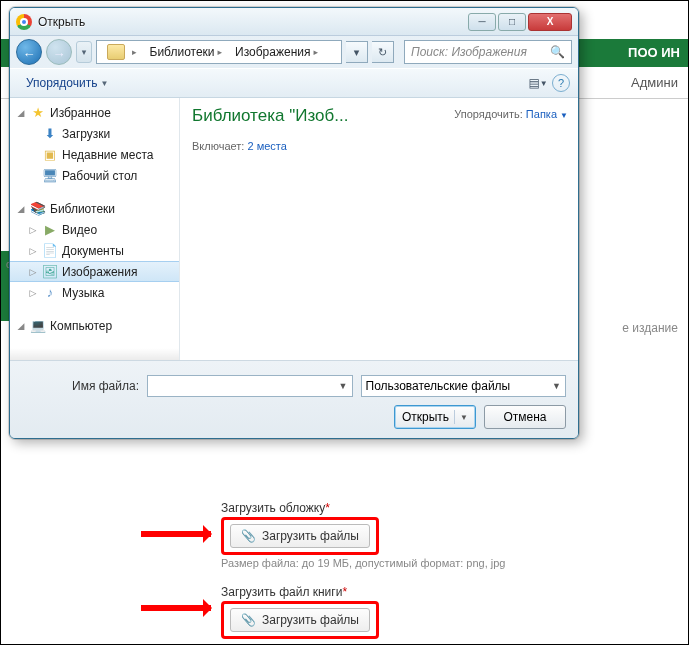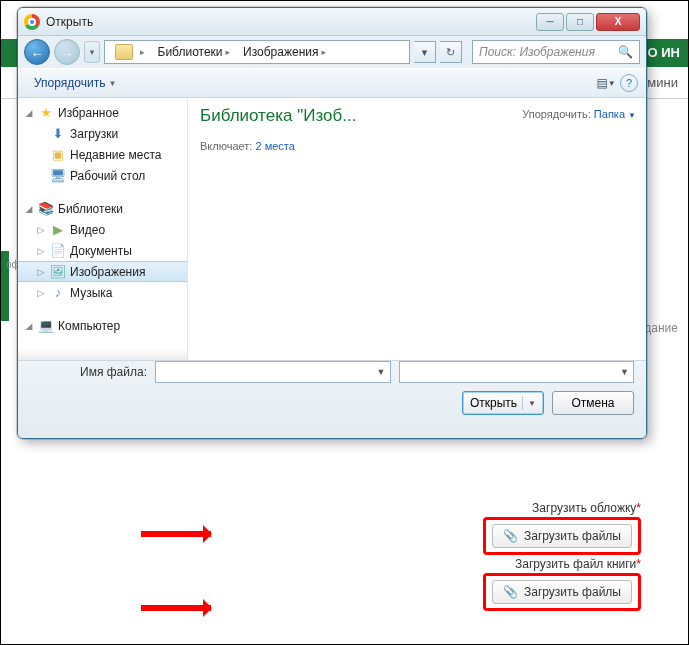--- a/index.html
+++ b/index.html
@@ -8,32 +8,32 @@
   
   .page-bg { position: absolute; inset: 0; background: #fff; }
   .bg-header { position: absolute; top: 38px; left: 0; right: 0; height: 28px; background: #1b7a3a; }
   .bg-header2 { position: absolute; top: 66px; left: 0; right: 0; height: 32px; background: #fff; border-bottom:1px solid #ccc; color:#555; font-size:13px; text-align:right; padding:8px 10px 0 0;}
   .bg-header .txt { color:#fff; position:absolute; right:8px; top:6px; font-size:13px; font-weight:bold;}
   .bg-strip { position:absolute; left:0; top:250px; width:8px; height:70px; background:#1b7a3a;}
   .bg-subtext { position:absolute; right:10px; top:320px; color:#888; font-size:12px;}
   .bg-subtext2 { position:absolute; left:5px; top:258px; color:#888; font-size:10px; line-height:11px;}
 
   
-  .form-area { position: absolute; left: 220px; top: 500px; width: 420px; font-size: 12px; color: #333; text-align: right; }
+  .form-area { position: absolute; left: 220px; top: 500px; width: 420px; font-size: 12px; color: #333; }
   .form-label { margin-bottom: 2px; }
   .form-label .req { color: #c00; }
   .upload-wrap { border: 3px solid #f00; border-radius: 4px; padding: 4px 6px; display: inline-block; margin-bottom: 2px; }
   .upload-btn { display: inline-flex; align-items: center; gap: 6px; border: 1px solid #bbb; background: linear-gradient(#fdfdfd,#eee); padding: 4px 10px; font-size: 12px; border-radius: 3px; cursor: pointer; }
   .clip-icon { font-size: 12px; color: #666; }
   .hint { color: #888; font-size: 11px; margin-bottom: 16px; }
   .arrow { position: absolute; width: 70px; height: 6px; background: #f00; }
   .arrow::after { content: ""; position: absolute; right: -10px; top: -6px; border: 9px solid transparent; border-left-color: #f00; }
 
   
-  .dialog { position: absolute; left: 16px; top: 6px; width: 630px; height: 432px;
+  .dialog { position: absolute; left: 8px; top: 6px; width: 570px; height: 432px;
     border: 1px solid #2f6e8f; border-radius: 6px; box-shadow: 0 0 0 1px rgba(0,0,0,.15), 4px 4px 12px rgba(0,0,0,.3);
     background: linear-gradient(#e9f1f7,#d9e6ef); overflow: hidden; }
   .titlebar { height: 28px; display: flex; align-items: center; padding: 0 6px; background: linear-gradient(#f3f8fb,#dbe8f1); border-bottom: 1px solid #bcd; }
   .chrome-icon { width:16px; height:16px; border-radius:50%; background: conic-gradient(#ea4335 0 120deg,#34a853 120deg 240deg,#fbbc05 240deg 360deg); position:relative; margin-right:6px;}
   .chrome-icon::after{content:"";position:absolute;inset:4px;border-radius:50%;background:#4285f4;border:2px solid #fff;}
   .titlebar .title { font-size: 12px; color: #1a1a1a; flex:1; text-shadow:0 1px 0 #fff;}
   .winbtn { width: 28px; height: 18px; margin-left: 2px; border: 1px solid #8aa; background: linear-gradient(#eaf2f7,#cfe0ec); border-radius: 3px; display:flex;align-items:center;justify-content:center; font-size:10px; color:#345;}
   .winbtn.close { width: 44px; background: linear-gradient(#e27070,#c83b3b); border-color:#a33; color:#fff; font-weight:bold;}
   
   .navrow { height: 32px; display:flex; align-items:center; padding: 3px 6px; gap:4px;}
@@ -85,21 +85,21 @@
   .arrange .chev{font-size:8px;}
   .folder-item { width:110px; text-align:center; margin-top:20px; font-size:12px; color:#222;}
   .big-folder { width:78px; height:60px; margin:0 auto 4px; position:relative;}
   .big-folder .back{position:absolute;inset:0;background:linear-gradient(#fbe7a0,#e9cf7a);border:1px solid #c8aa58;border-radius:4px 8px 4px 4px;}
   .big-folder .tab{position:absolute;left:4px;top:-7px;width:28px;height:10px;background:#f2dd95;border:1px solid #c8aa58;border-bottom:none;border-radius:3px 3px 0 0;}
   .big-folder .thumb{position:absolute;left:26px;top:6px;width:28px;height:42px;background:linear-gradient(120deg,#d44,#f93,#c33);border:2px solid #fff;border-radius:2px;transform:rotate(-6deg);box-shadow:2px 2px 3px rgba(0,0,0,.25);}
   .big-folder .front{position:absolute;left:0;bottom:0;right:20px;height:42px;background:linear-gradient(#fff1bd,#f3da8a);border:1px solid #d2b463;border-radius:3px 3px 4px 4px;transform:skewX(-6deg);transform-origin:bottom left;}
 
   .preview-pane { width:100px; border-left:1px solid #e0e7ec; font-size:11px; color:#666; text-align:center; padding:100px 6px 0;}
   
-  .footer { height:78px; background:linear-gradient(#eef3f7,#e3ebf1); border-top:1px solid #cdd9e2; padding:0 12px 8px; font-size:12px;}
+  .footer { height:78px; background:linear-gradient(#eef3f7,#e3ebf1); border-top:1px solid #cdd9e2; padding:14px 12px 8px; font-size:12px;}
   .footrow{display:flex;align-items:center;margin-bottom:8px;}
   .footlbl{width:125px;text-align:right;padding-right:8px;color:#333;}
   .combo{flex:1;height:22px;border:1px solid #9ab3c5;background:#fff;display:flex;align-items:center;padding:0 4px;}
   .combo .chev{margin-left:auto;color:#555;font-size:9px;}
   .filter{width:200px;margin-left:8px;}
   .btnrow{display:flex;justify-content:flex-end;gap:8px;}
   .dlgbtn{min-width:82px;height:24px;border:1px solid #8c9aa5;background:linear-gradient(#fdfdfd,#e6ebef);border-radius:3px;font-size:12px;display:flex;align-items:center;justify-content:center;gap:3px;}
   .dlgbtn.primary{border:1px solid #3d98d1;box-shadow:0 0 0 1px #a7d3ef inset;}
   .dlgbtn .chev{font-size:8px;color:#555;}
 </style>
@@ -127,20 +127,21 @@
   <div class="arrow" style="left:-80px; top:30px;"></div>
   <div class="form-label">
     <span>Загрузить обложку</span><span class="req">*</span>
   </div>
   <div class="upload-wrap">
     <div class="upload-btn">
       <span class="clip-icon">📎</span>
       <span>Загрузить файлы</span>
     </div>
   </div>
+  <div class="hint">Размер файла: до 19 МБ, допустимый формат: png, jpg</div>
 
   <div class="arrow" style="left:-80px; top:104px;"></div>
   <div class="form-label">
     <span>Загрузить файл книги</span><span class="req">*</span>
   </div>
   <div class="upload-wrap">
     <div class="upload-btn">
       <span class="clip-icon">📎</span>
       <span>Загрузить файлы</span>
     </div>
@@ -281,20 +282,21 @@
   </div>
 
   <div class="footer">
     <div class="footrow">
       <div class="footlbl">Имя файла:</div>
       <div class="combo">
         <span></span>
         <span class="chev">▼</span>
       </div>
       <div class="combo filter">
+        <span>Пользовательские файлы</span>
         <span class="chev">▼</span>
       </div>
     </div>
     <div class="btnrow">
       <div class="dlgbtn primary">
         <span>Открыть</span>
         <span style="border-left:1px solid #bcd;height:14px;margin:0 2px;"></span>
         <span class="chev">▼</span>
       </div>
       <div class="dlgbtn">

